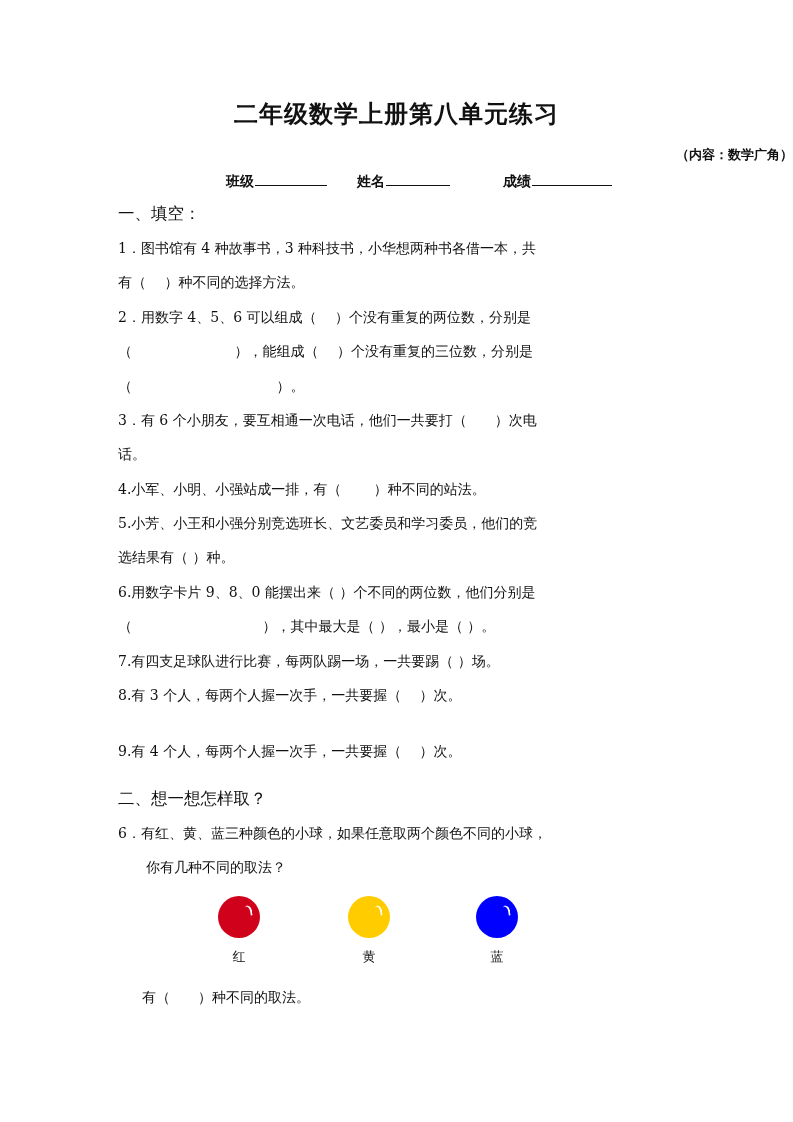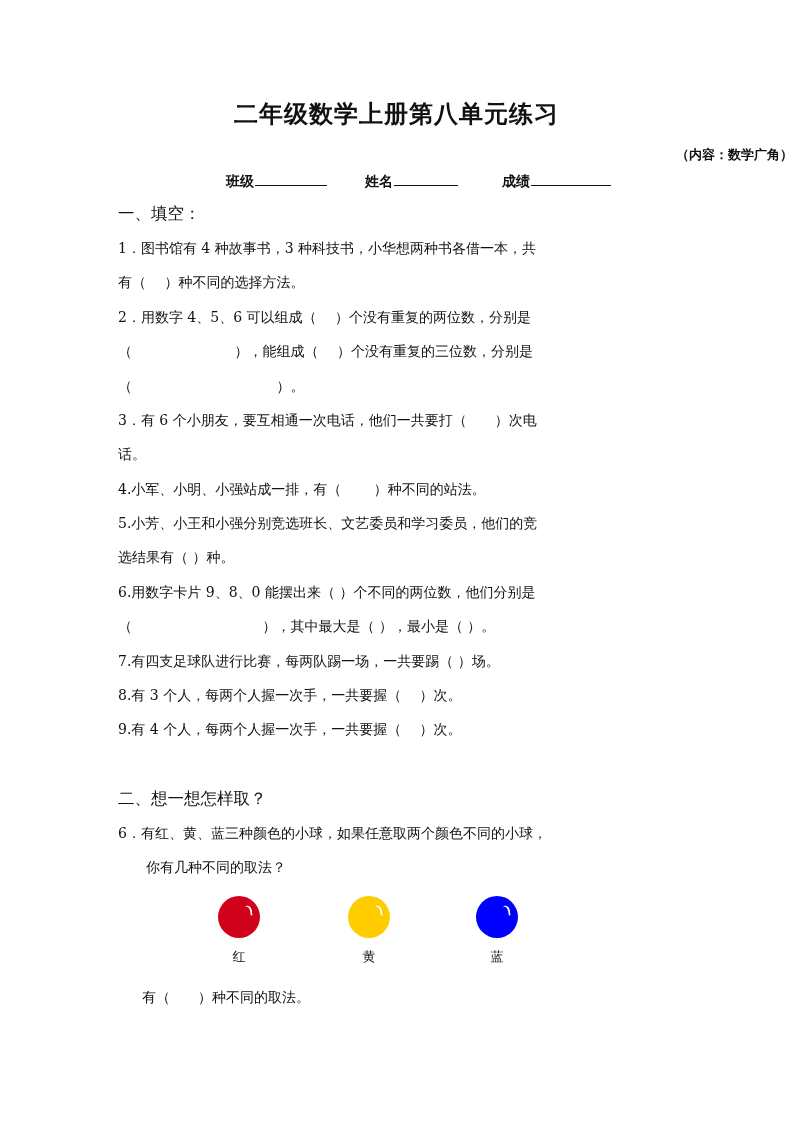--- a/index.html
+++ b/index.html
@@ -47,21 +47,21 @@
     }
     .info-row {
       position: absolute;
       top: 171px;
       left: 226px;
       font-family: Liberation Sans, sans-serif;
       font-weight: bold;
       font-size: 14px;
       white-space: nowrap;
       display: flex;
-      gap: 12px;
+      gap: 4px;
     }
     .info-field {
       display: inline-flex;
       align-items: baseline;
     }
     .info-field .blank {
       display: inline-block;
       border-bottom: 1px solid #111;
       height: 14px;
       margin-left: 1px;
@@ -121,21 +121,21 @@
 
   <div class="info-row">
     <span class="info-field">
       <span>班级</span>
       <span class="blank" style="width:72px"></span>
     </span>
     <span class="info-field" style="margin-left:26px">
       <span>姓名</span>
       <span class="blank" style="width:64px"></span>
     </span>
-    <span class="info-field" style="margin-left:32px">
+    <span class="info-field" style="margin-left:49px">
       <span>成绩</span>
       <span class="blank" style="width:80px"></span>
     </span>
   </div>
 
   <div class="section-head" style="top:204px">一、填空：</div>
 
   <div class="line" style="top:238px">1．图书馆有 4 种故事书，3 种科技书，小华想两种书各借一本，共</div>
   <div class="line" style="top:272px">有（　 ）种不同的选择方法。</div>
   <div class="line" style="top:307px">2．用数字 4、5、6 可以组成（　 ）个没有重复的两位数，分别是</div>
@@ -143,21 +143,21 @@
   <div class="line" style="top:376px">（　　　　　　　　　　 ）。</div>
   <div class="line" style="top:410px">3．有 6 个小朋友，要互相通一次电话，他们一共要打（　　）次电</div>
   <div class="line" style="top:444px">话。</div>
   <div class="line" style="top:479px">4.小军、小明、小强站成一排，有（　　 ）种不同的站法。</div>
   <div class="line" style="top:513px">5.小芳、小王和小强分别竞选班长、文艺委员和学习委员，他们的竞</div>
   <div class="line" style="top:547px">选结果有（ ）种。</div>
   <div class="line" style="top:582px">6.用数字卡片 9、8、0 能摆出来（ ）个不同的两位数，他们分别是</div>
   <div class="line" style="top:616px">（　　　　　　　　　 ），其中最大是（ ），最小是（ ）。</div>
   <div class="line" style="top:651px">7.有四支足球队进行比赛，每两队踢一场，一共要踢（ ）场。</div>
   <div class="line" style="top:685px">8.有 3 个人，每两个人握一次手，一共要握（　 ）次。</div>
-  <div class="line" style="top:719px">9.有 4 个人，每两个人握一次手，一共要握（　 ）次。</div>
+  <div class="line" style="top:741px">9.有 4 个人，每两个人握一次手，一共要握（　 ）次。</div>
 
   <div class="section-head" style="top:789px">二、想一想怎样取？</div>
   <div class="line" style="top:823px">6．有红、黄、蓝三种颜色的小球，如果任意取两个颜色不同的小球，</div>
   <div class="line" style="top:857px; left:146px">你有几种不同的取法？</div>
 
   <div class="ball-wrap" style="left:218px">
     <div class="ball" style="background:#d0021b">
         <span class="shine"></span>
       </div>
   </div>

